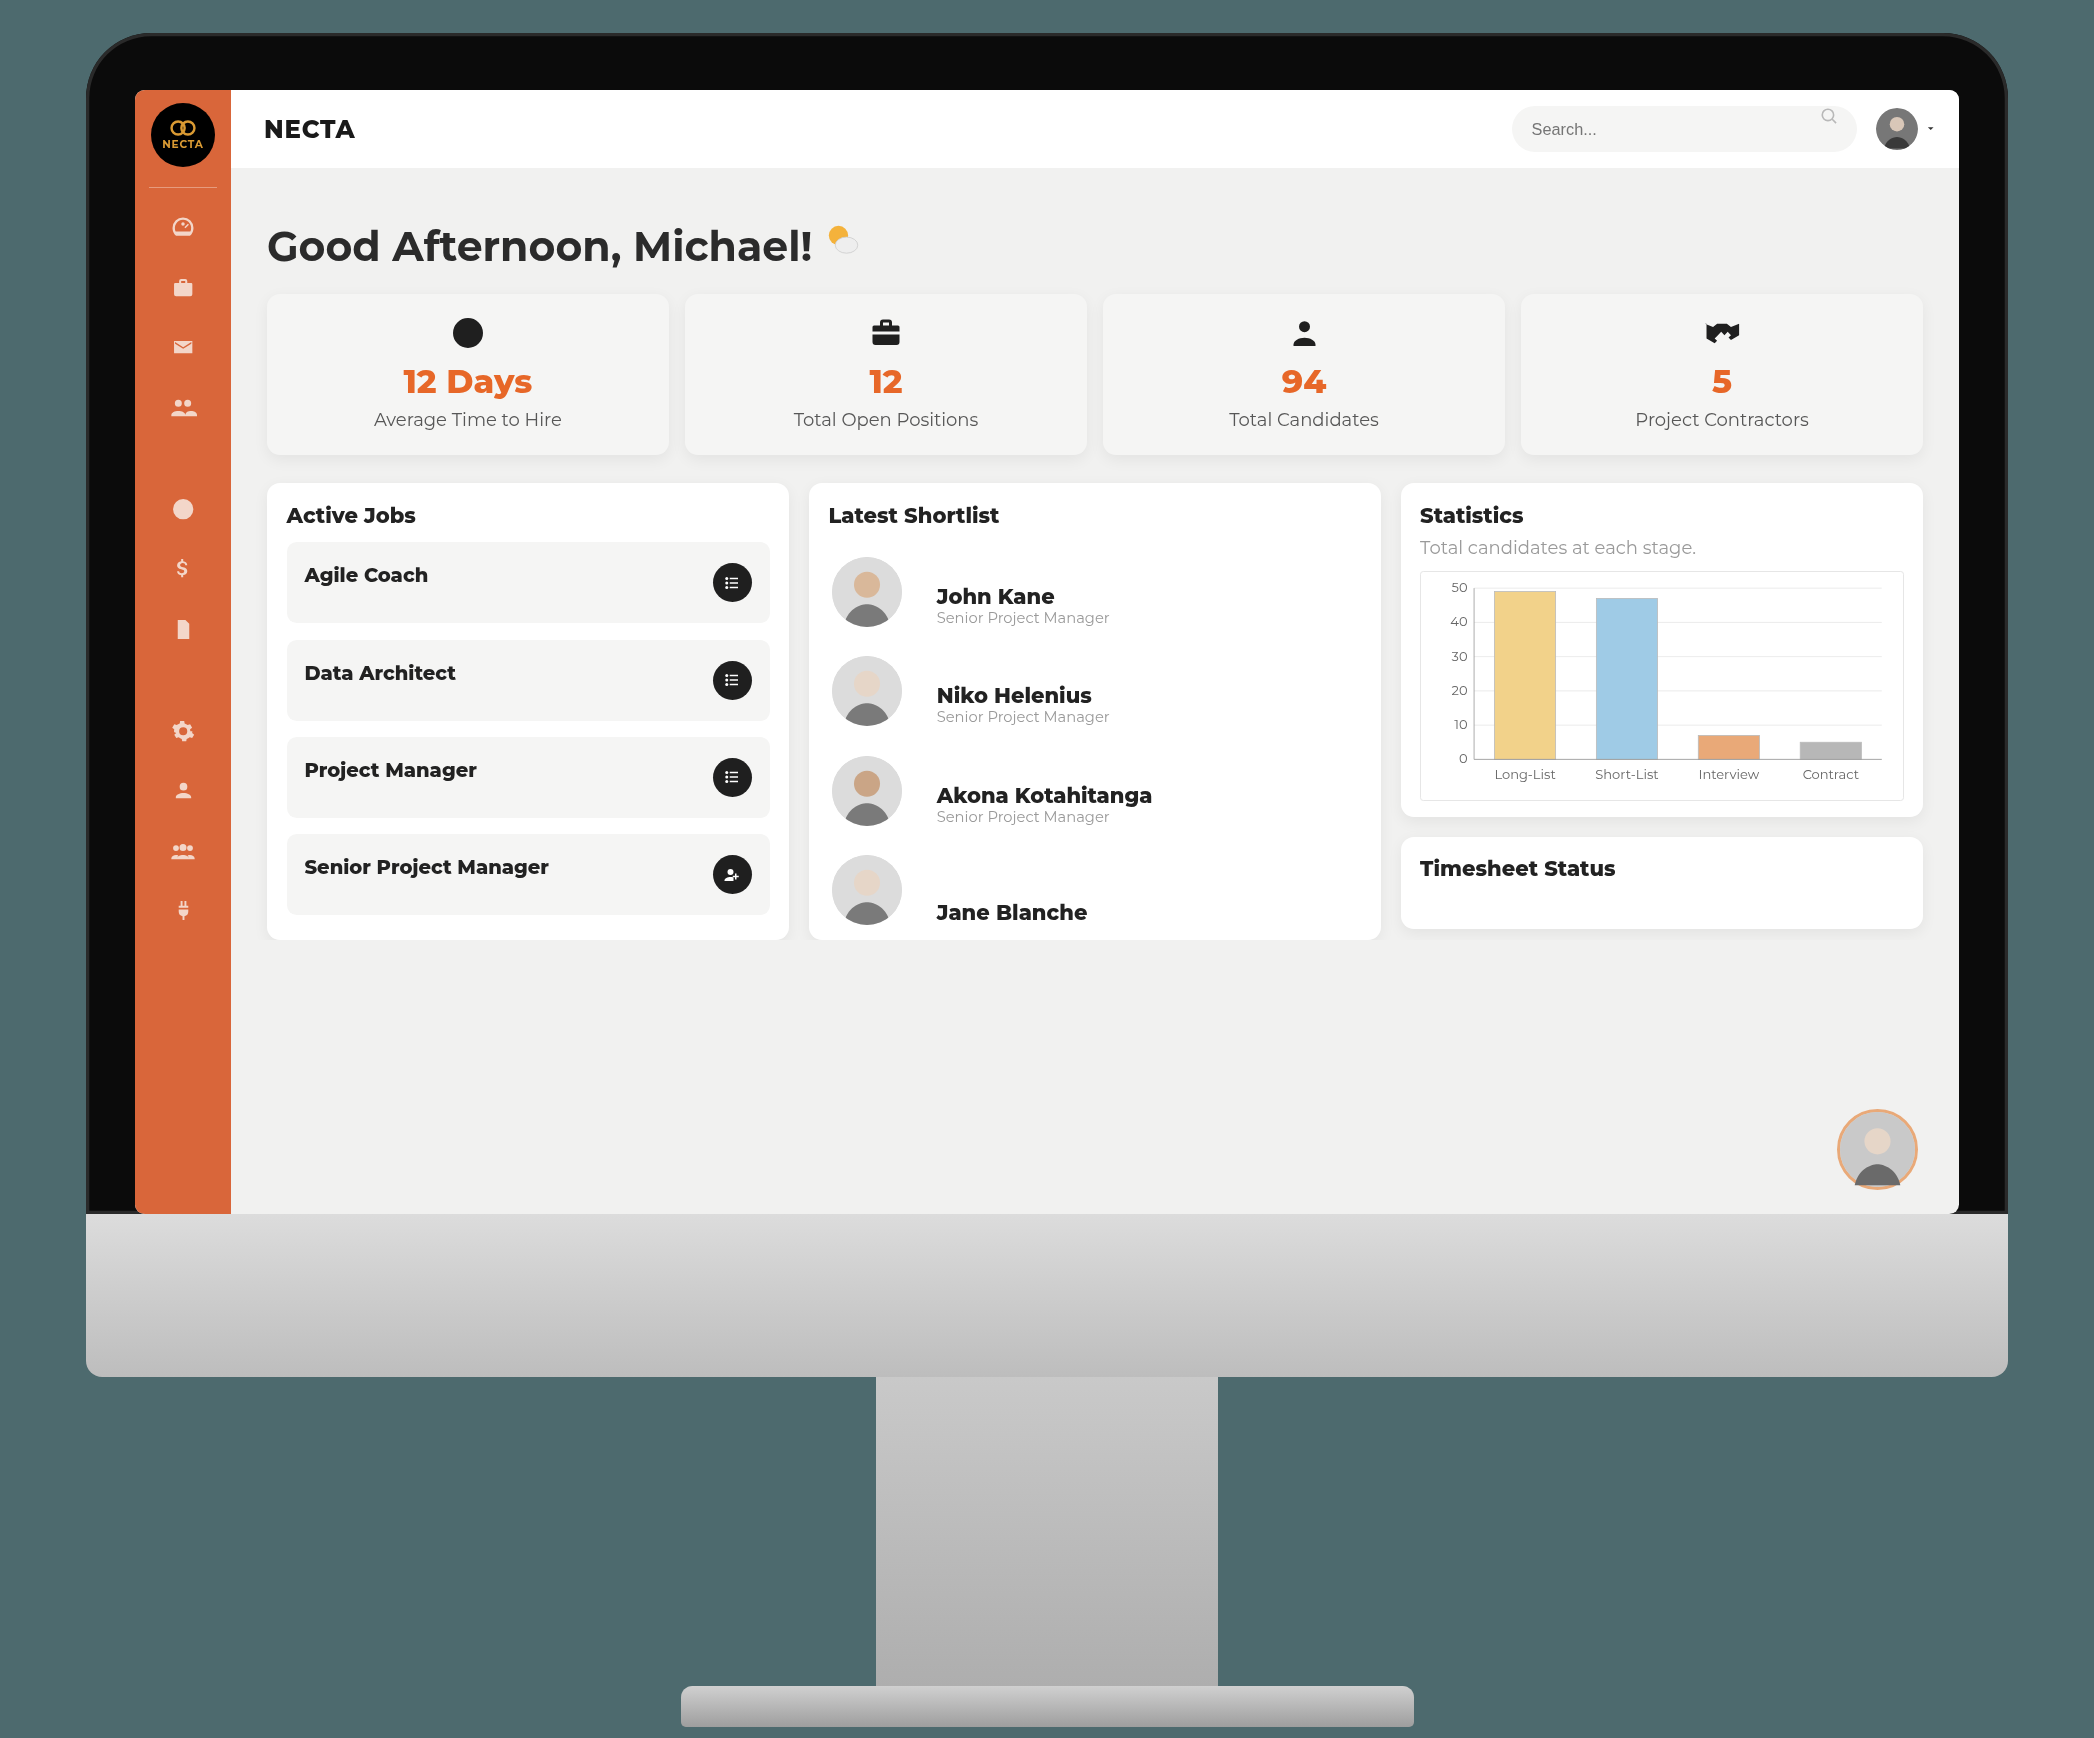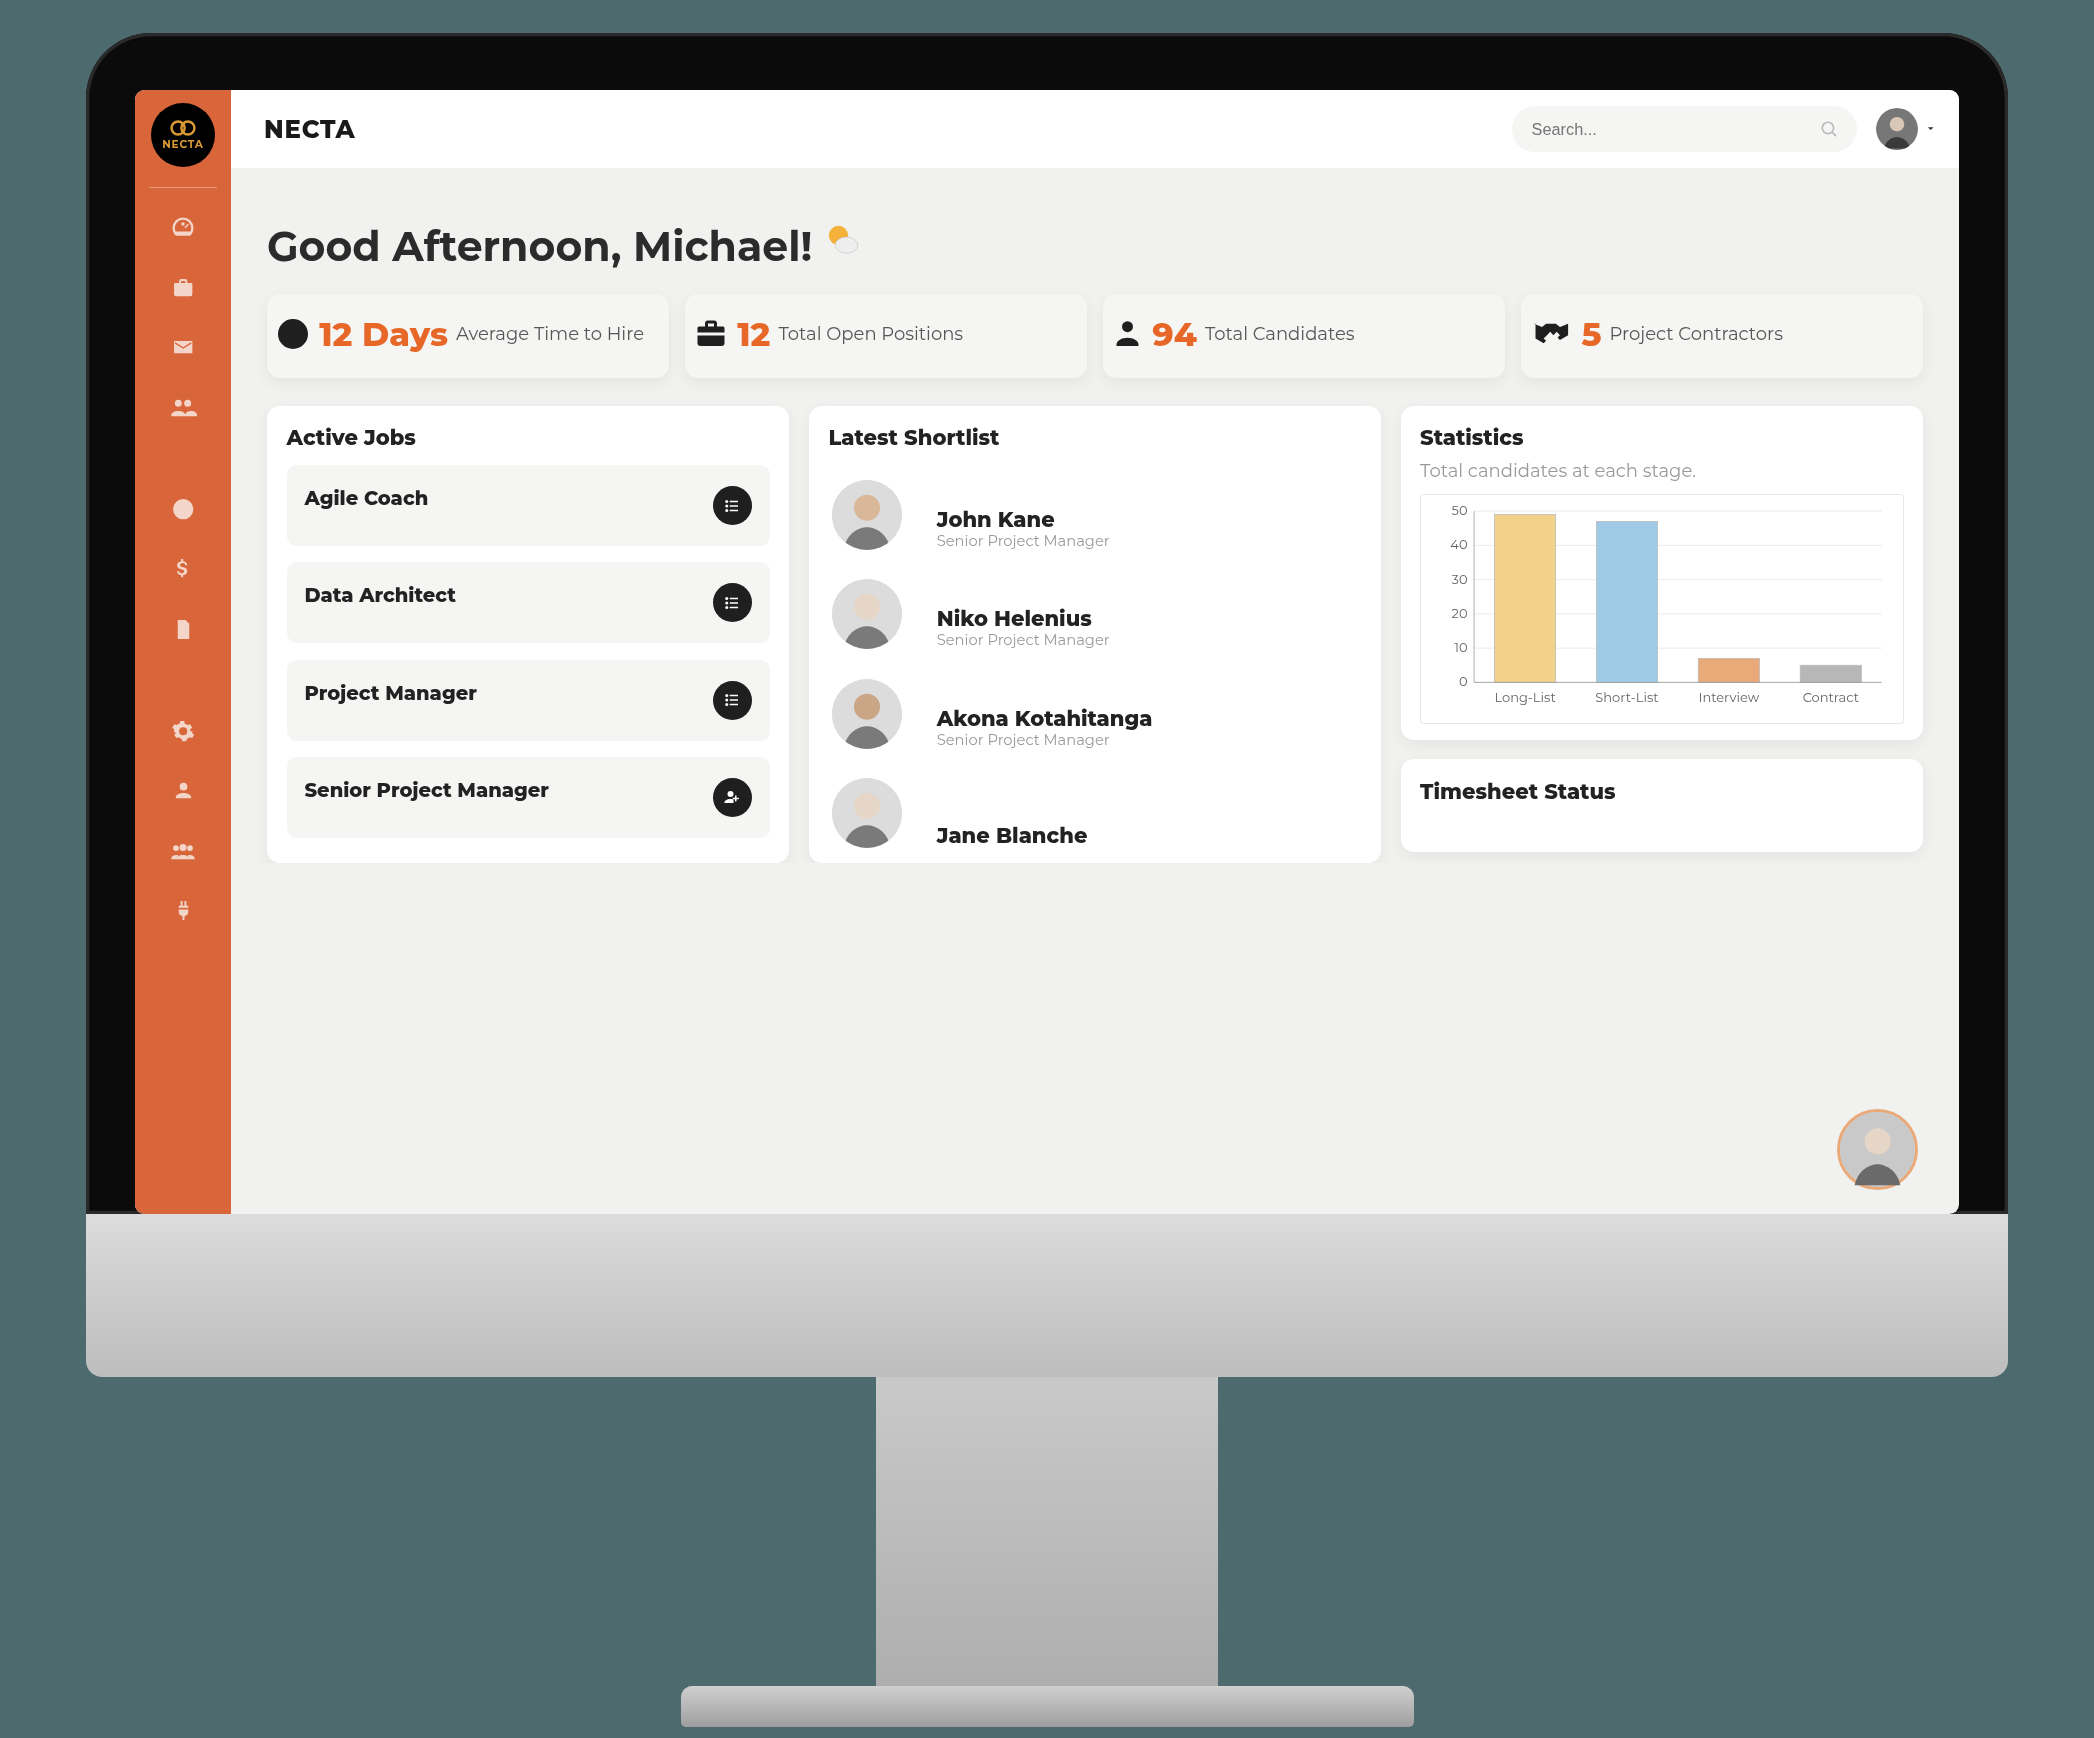--- a/index.html
+++ b/index.html
@@ -26,28 +26,28 @@
   .sidebar{width:96px;background:var(--orange);display:flex;flex-direction:column;align-items:center;padding-top:13px;gap:4.9px;}
   .sidebar .brand-chip{width:64px;height:64px;border-radius:50%;background:#000;display:flex;flex-direction:column;align-items:center;justify-content:center;color:#d99a33;font-weight:700;font-size:10.6px;letter-spacing:0.8px;}
   .sidebar .brand-chip svg{margin-bottom:1.6px;}
   .sidebar .divider{width:70%;height:0.8px;background:rgba(255,255,255,0.35);margin:14.7px 0 8.1px;}
   .side-ico{width:100%;height:55px;display:flex;align-items:center;justify-content:center;color:#f3d6c9;cursor:pointer;}
   .side-gap{height:37px;}
   .main{flex:1;display:flex;flex-direction:column;min-width:0;}
   .topbar{height:78px;background:#fff;display:flex;align-items:center;padding:0 23px 0 33px;gap:19.5px;}
   .brand-word{font-weight:800;font-size:24.4px;letter-spacing:0.8px;color:#1a1a1a;}
   .topbar .spacer{flex:1;}
-  .search{display:flex;align-items:center;background:var(--soft);border-radius:26px;padding:0 18px;height:46px;width:309px;color:#9a9a9a;}
+  .search{display:flex;background:var(--soft);border-radius:26px;padding:0 18px;height:46px;width:309px;color:#9a9a9a;}
   .search input{border:none;background:transparent;outline:none;font-size:16.3px;color:#444;flex:1;}
   .avatar-menu{display:flex;align-items:center;gap:6.5px;cursor:pointer;}
   .avatar{width:42px;height:42px;border-radius:50%;background:#ccc;overflow:hidden;display:flex;align-items:center;justify-content:center;}
   .content{padding:23px 36px 0 36px;overflow:hidden;}
   .greeting{font-size:41px;font-weight:700;color:#2b2b2b;display:flex;gap:11.4px;margin:30px 0 23px;}
   .kpis{display:grid;grid-template-columns:repeat(4,1fr);gap:16.3px;}
-  .kpi{background:var(--soft);border-radius:13px;box-shadow:var(--shadow);padding:19.5px 8.1px 24.4px;display:flex;flex-direction:row;align-items:center;gap:8.1px;}
+  .kpi{background:var(--soft);border-radius:13px;box-shadow:var(--shadow);padding:19.5px 8.1px 24.4px;display:flex;flex-direction:column;align-items:center;gap:8.1px;}
   .kpi .ico{height:39px;display:flex;align-items:center;justify-content:center;color:#1f1f1f;}
   .kpi .val{font-size:33px;font-weight:800;color:var(--orange-text);}
   .kpi .lbl{font-size:18px;color:#575757;}
   .cols{display:grid;grid-template-columns:1.05fr 1.15fr 1.05fr;gap:19.5px;margin-top:28px;}
   .card{background:#fff;border-radius:13px;box-shadow:var(--shadow);padding:19.5px 19.5px 0 19.5px;}
   .card h3{margin:0 0 14.7px;font-size:21px;font-weight:800;color:#222;}
   .job{background:var(--soft);border-radius:9.8px;padding:21px 18px;display:flex;justify-content:space-between;margin-bottom:16.3px;cursor:pointer;}
   .job-title{font-size:19.5px;font-weight:800;color:#222;}
   .round-btn{width:39px;height:39px;border-radius:50%;background:#1f1f1f;display:flex;align-items:center;justify-content:center;color:#fff;flex-shrink:0;}
   .person{display:flex;align-items:flex-end;gap:35px;padding:14.7px 3.3px;cursor:pointer;}

